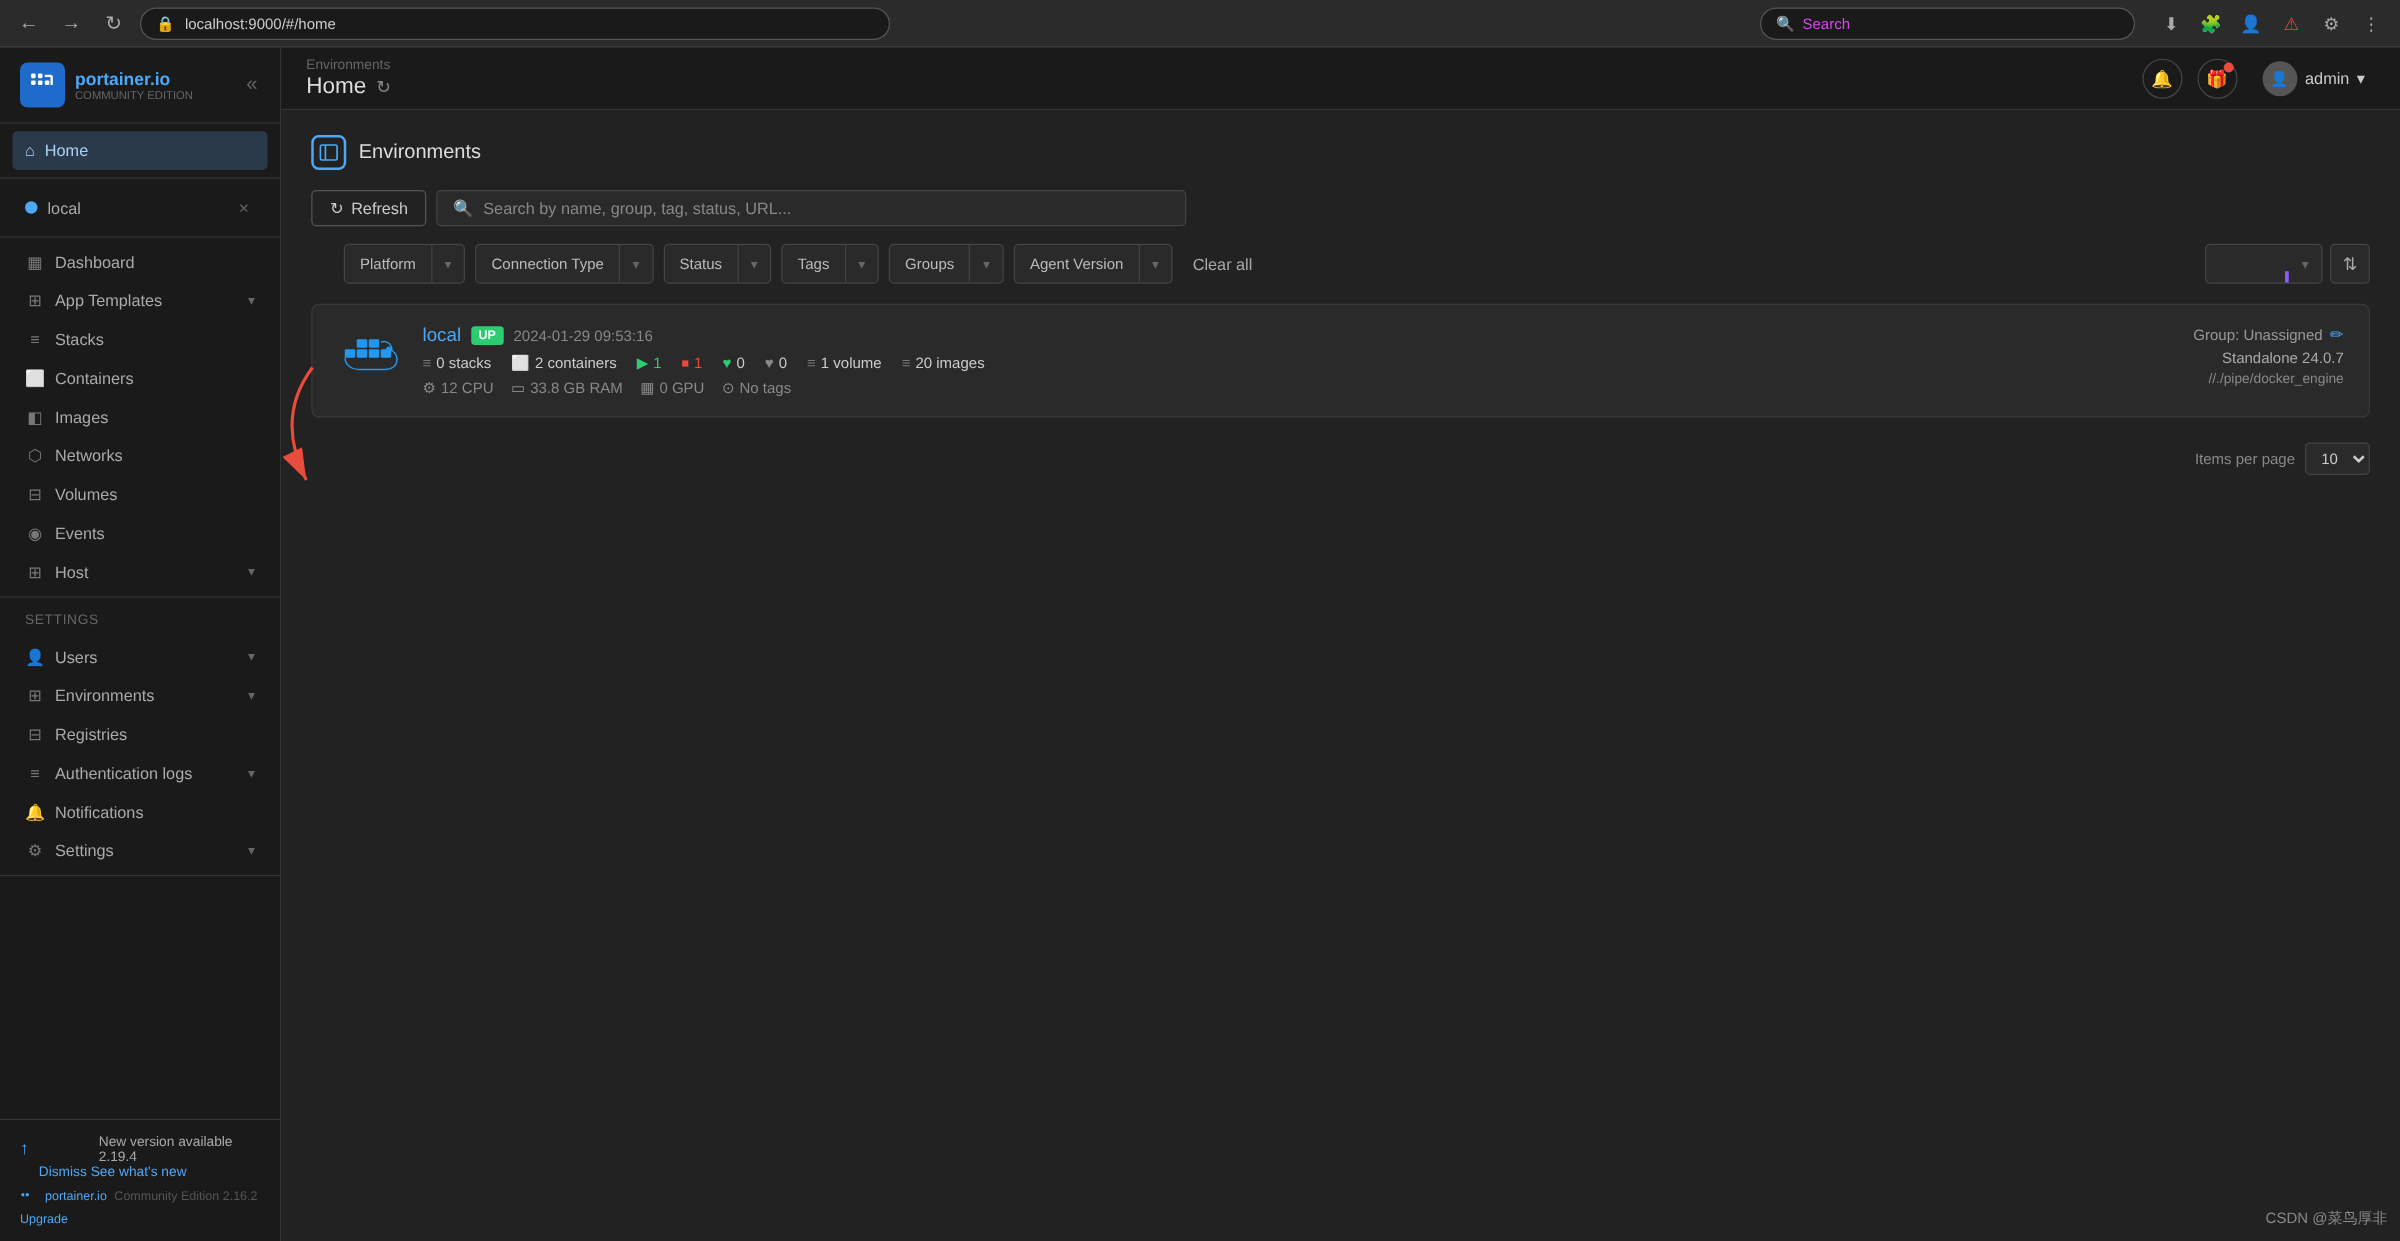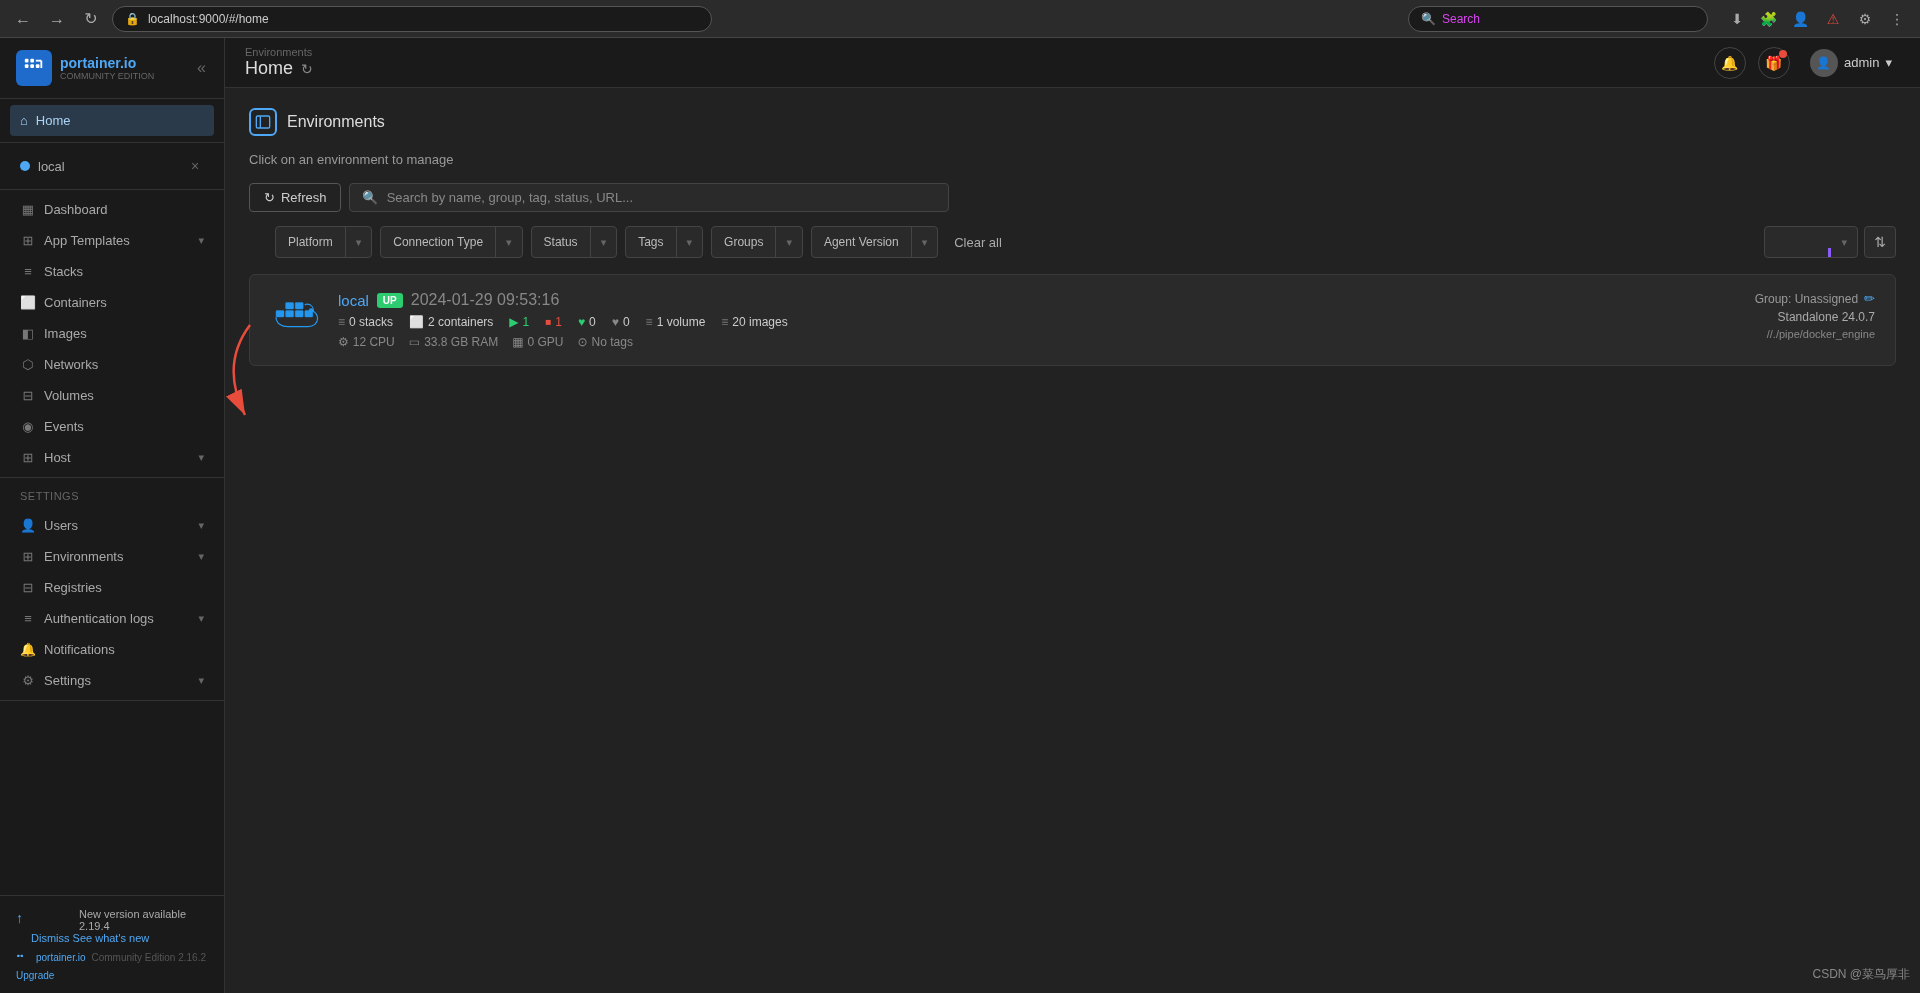--- a/index.html
+++ b/index.html
@@ -411,21 +411,21 @@
     }
     .env-name { color: #4ea8f5; font-size: 15px; font-weight: 500; }
     .env-badge {
       background: #2ecc71;
       color: #fff;
       font-size: 10px;
       padding: 2px 6px;
       border-radius: 3px;
       font-weight: bold;
     }
-    .env-timestamp { color: #888; font-size: 16px; }
+    .env-timestamp { color: #888; font-size: 12px; }
     .env-stats {
       display: flex; align-items: center; gap: 16px;
       flex-wrap: wrap;
       margin-bottom: 6px;
     }
     .stat-item {
       display: flex; align-items: center; gap: 4px;
       font-size: 12px; color: #aaa;
     }
     .stat-icon { font-size: 12px; color: #777; }
@@ -679,21 +679,20 @@
       <div class="section-header">
         <div class="section-icon">
           <svg width="16" height="16" viewBox="0 0 24 24" fill="none" stroke="#4ea8f5" stroke-width="2">
             <rect x="2" y="3" width="20" height="18" rx="2"></rect>
             <line x1="8" y1="3" x2="8" y2="21"></line>
           </svg>
         </div>
         <span class="section-title">Environments</span>
       </div>
 
-      <p class="click-hint">Click on an environment to manage</p>
 
       <div class="toolbar">
         <button class="refresh-btn">
           <span>↻</span>
           <span>Refresh</span>
         </button>
         <div class="search-bar">
           <span class="search-bar-icon">🔍</span>
           <span>Search by name, group, tag, status, URL...</span>
         </div>
@@ -819,17 +818,25 @@
         <svg style="position:absolute;left:-60px;top:40px;pointer-events:none;overflow:visible;" width="80" height="120">
           <defs>
             <marker id="arrowhead" markerWidth="10" markerHeight="7" refX="10" refY="3.5" orient="auto">
               <polygon points="0 0, 10 3.5, 0 7" fill="#e74c3c"></polygon>
             </marker>
           </defs>
           <path d="M 60 10 Q 30 50 55 100" stroke="#e74c3c" stroke-width="2.5" fill="none" marker-end="url(#arrowhead)"></path>
         </svg>
       </div>
 
+      <div class="pagination-bar">
+        <span>Items per page</span>
+        <select class="items-per-page-select">
+          <option>10</option>
+          <option>25</option>
+          <option>50</option>
+        </select>
+      </div>
     </div>
   </div>
 </div>
 
 <div class="csdn-watermark">CSDN @菜鸟厚非</div>
 
 </body></html>

